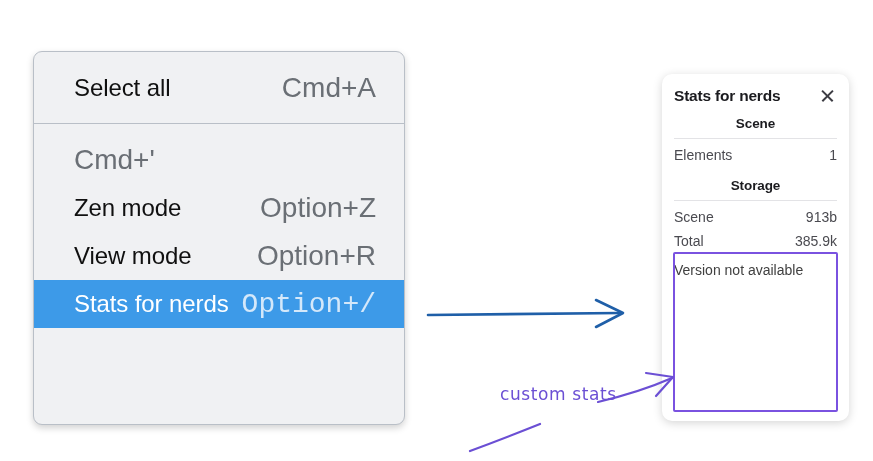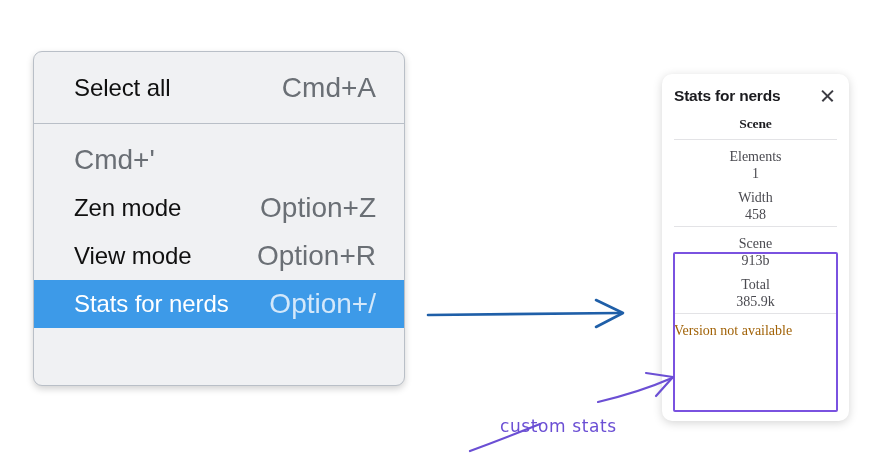--- a/index.html
+++ b/index.html
@@ -15,21 +15,21 @@
     font-family: "Liberation Sans", sans-serif;
     -webkit-font-smoothing: antialiased;
   }
 
   
   #context-menu {
     position: absolute;
     left: 33px;
     top: 51px;
     width: 372px;
-    height: 335px;
+    height: 374px;
     background: #f0f1f3;
     border: 1px solid #b9bfc7;
     border-radius: 9px;
     box-shadow: 0 3px 7px rgba(0,0,0,0.18);
     box-sizing: border-box;
     overflow: hidden;
   }
   .menu-section { padding: 0; }
   #menu-section-top { padding-top: 12px; padding-bottom: 11px; }
   #menu-section-bottom { padding-top: 12px; padding-bottom: 11px; }
@@ -53,21 +53,21 @@
     color: #101010;
     letter-spacing: -0.1px;
     white-space: nowrap;
   }
   .menu-shortcut {
     font-size: 28px;
     color: #6a6f75;
     white-space: nowrap;
   }
   .menu-item.selected .menu-label { color: #ffffff; }
-  .menu-item.selected .menu-shortcut { color: #d4e8fa; }
+  .menu-item.selected .menu-shortcut { color: #d4e8fa; font-family: Liberation Mono, monospace; }
 
   
   #stats-panel {
     position: absolute;
     left: 662px;
     top: 74px;
     width: 187px;
     height: 347px;
     background: #ffffff;
     border-radius: 10px;
@@ -98,21 +98,21 @@
   #panel-close::before, #panel-close::after {
     content: "";
     position: absolute;
     left: 0; top: 7px;
     width: 15px; height: 1.6px;
     background: #3c3c43;
   }
   #panel-close::before { transform: rotate(45deg); }
   #panel-close::after  { transform: rotate(-45deg); }
 
-  .stats-body { padding: 0 12px; font-family: Liberation Serif, serif; }
+  .stats-body { padding: 0 12px; }
   .section-heading {
     text-align: center;
     font-size: 13.5px;
     font-weight: bold;
     color: #1b1b1f;
     padding: 11px 0 7px 0;
     letter-spacing: -0.1px;
   }
   .section-rule {
     height: 1px;
@@ -120,27 +120,26 @@
     margin: 0 0 4px 0;
   }
   .stat-row {
     display: flex;
     align-items: center;
     justify-content: space-between;
     font-size: 14px;
     color: #4a4a50;
     padding: 3.5px 0;
     line-height: 17px;
-    flex-direction: column;
   }
   .stat-key { white-space: nowrap; }
   .stat-val { white-space: nowrap; }
   .version-text {
     font-size: 14px;
-    color: #a16207;
+    color: #404040;
     padding: 4px 0 3px 0;
     line-height: 17px;
   }
 
   
   #custom-stats-box {
     position: absolute;
     left: 673px;
     top: 252px;
     width: 165px;
@@ -154,21 +153,21 @@
   
   #annotations {
     position: absolute;
     left: 0; top: 0;
     width: 873px; height: 461px;
     pointer-events: none;
   }
   #custom-stats-label {
     position: absolute;
     left: 500px;
-    top: 416px;
+    top: 384px;
     font-family: "DejaVu Sans", sans-serif;
     font-size: 17px;
     color: #6b4fd4;
     letter-spacing: 0.6px;
     white-space: nowrap;
   }
 </style>
 </head>
 <body>
 
@@ -210,25 +209,22 @@
   </div>
 
   <div class="stats-body">
 
     <div class="section-heading">Scene</div>
     <div class="section-rule"></div>
     <div class="stat-row">
       <span class="stat-key">Elements</span>
       <span class="stat-val">1</span>
     </div>
-    <div class="stat-row">
-      <span class="stat-key">Width</span>
-      <span class="stat-val">458</span>
-    </div>
-
+
+    <div class="section-heading">Storage</div>
     <div class="section-rule"></div>
     <div class="stat-row">
       <span class="stat-key">Scene</span>
       <span class="stat-val">913b</span>
     </div>
     <div class="stat-row">
       <span class="stat-key">Total</span>
       <span class="stat-val">385.9k</span>
     </div>
 

